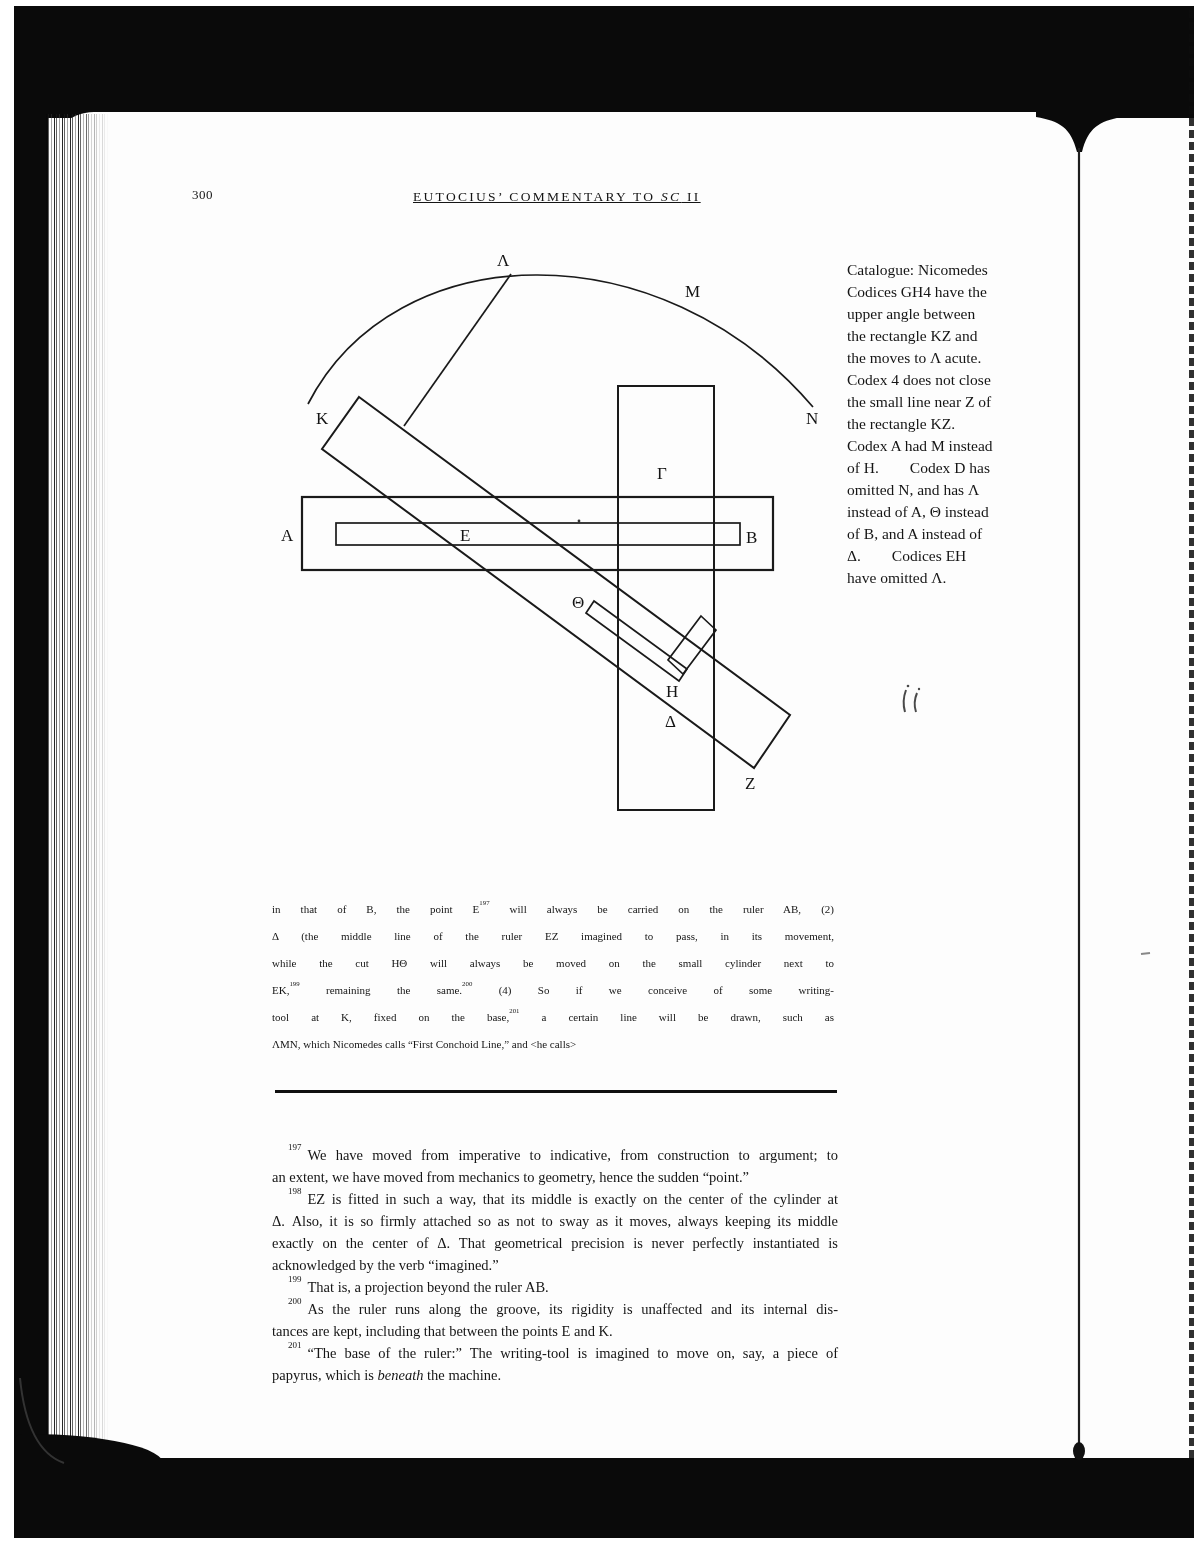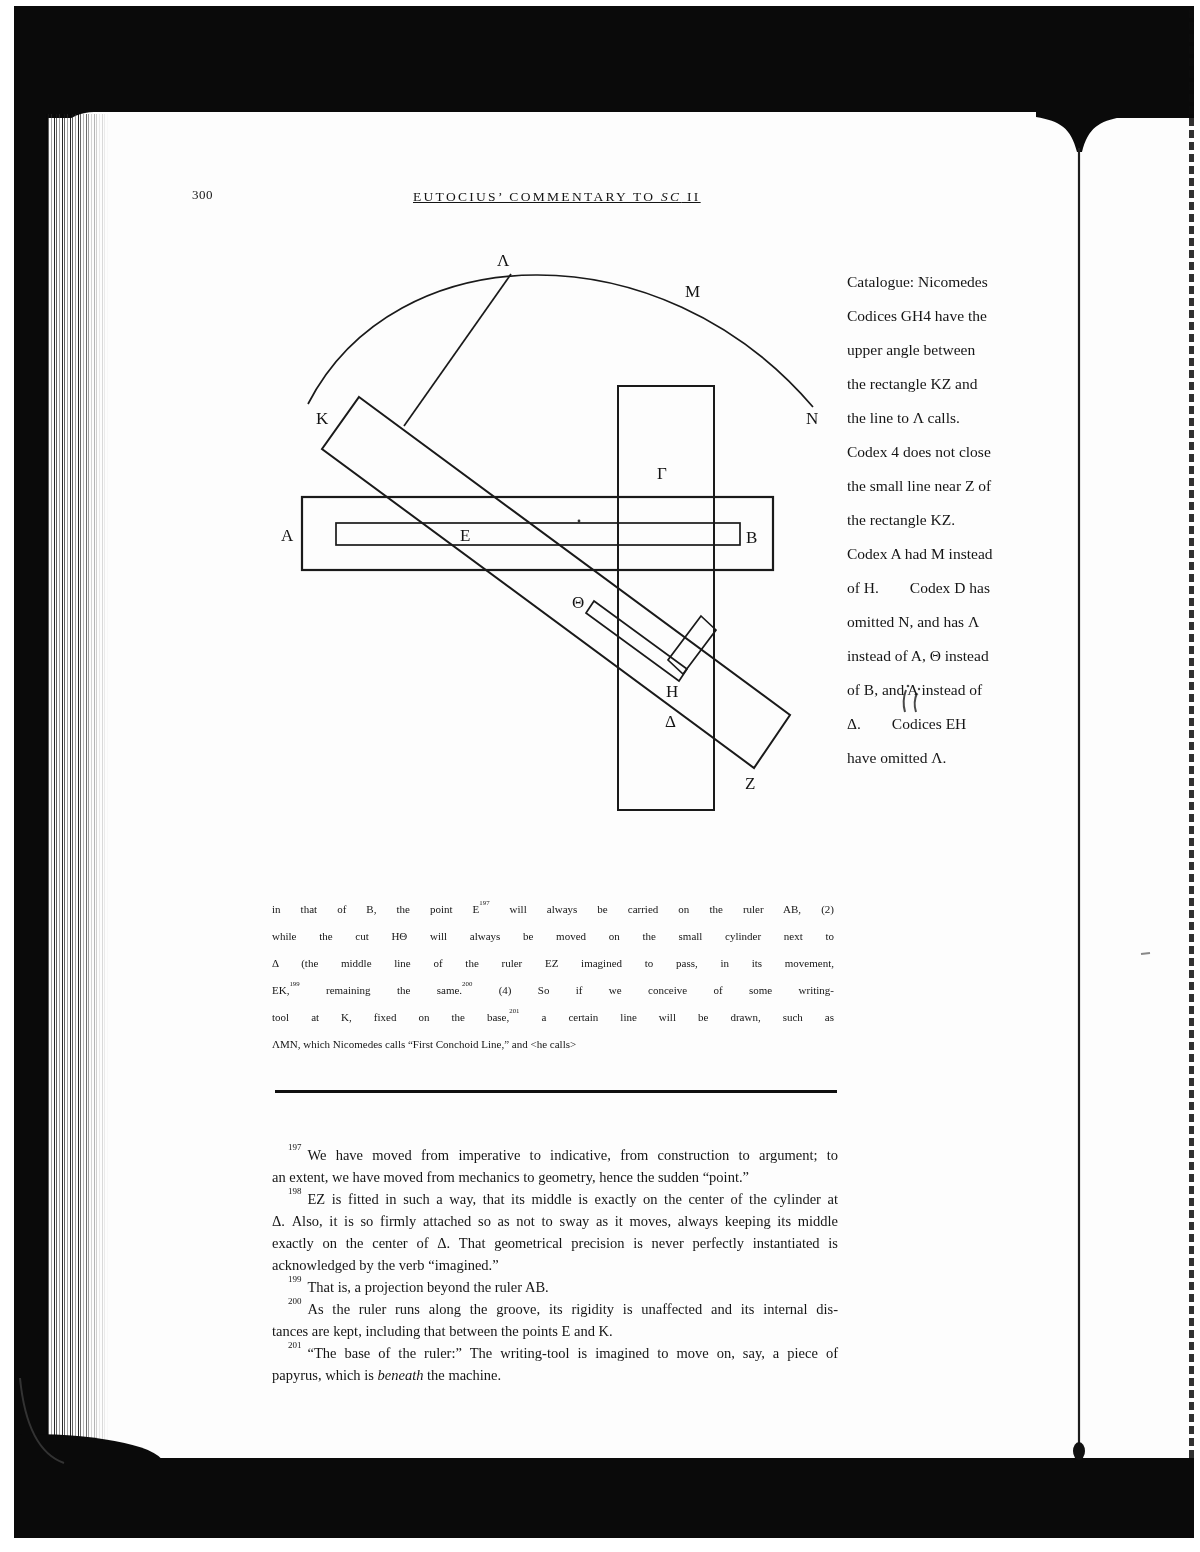--- a/index.html
+++ b/index.html
@@ -31,21 +31,21 @@
   }
   .artifacts{left:0;top:0;width:1200px;height:1552px;z-index:4;}
   
   .content{z-index:5;}
   .page-number{left:192px;top:187px;font-size:13px;letter-spacing:.5px;z-index:5;}
   .running-head{left:413px;top:189px;font-size:13.5px;letter-spacing:2.3px;z-index:5;white-space:nowrap;text-decoration:underline;}
   .diagram-svg{left:270px;top:240px;width:570px;height:580px;z-index:5;}
   .diagram-svg path,.diagram-svg rect{fill:none;stroke:#1a1a1a;}
   .dlab{font:17px "Liberation Serif", serif;fill:#141414;}
   .margin-note{left:847px;top:259px;width:190px;font-size:15.5px;line-height:22px;z-index:5;}
-  .mnl{white-space:pre;margin-top:12px;}
+  .mnl{white-space:pre;}
   .body-par{left:272px;top:896px;width:562px;font-size:11px;line-height:27px;z-index:5;}
   .bline{text-align:justify;text-align-last:justify;height:27px;}
   .bline.lastline{text-align-last:left;}
   sup{font-size:.62em;line-height:0;position:relative;top:-.48em;}
   .fn-rule{left:275px;top:1090px;width:562px;height:3px;background:#101010;z-index:5;}
   .footnotes{left:272px;top:1100px;width:566px;font-size:14.5px;line-height:22px;z-index:5;margin-top:44px;}
   .fline{text-align:justify;text-align-last:justify;height:22px;}
   .fline.end{text-align-last:left;}
   .fline.fs{text-indent:16px;}
   .fline sup{margin-right:6px;}
@@ -103,37 +103,37 @@
       <text class="dlab" x="665" y="727">Δ</text>
       <text class="dlab" x="745" y="789">Z</text>
     </g>
 </svg>
 
 <div class="abs margin-note content">
     <div class="mnl">Catalogue: Nicomedes</div>
     <div class="mnl">Codices GH4 have the</div>
     <div class="mnl">upper angle between</div>
     <div class="mnl">the rectangle KZ and</div>
-    <div class="mnl">the line to Λ calls.</div>
+    <div class="mnl">the moves to Λ acute.</div>
     <div class="mnl">Codex 4 does not close</div>
     <div class="mnl">the small line near Z of</div>
     <div class="mnl">the rectangle KZ.</div>
     <div class="mnl">Codex A had M instead</div>
     <div class="mnl">of H.        Codex D has</div>
     <div class="mnl">omitted N, and has Λ</div>
     <div class="mnl">instead of A, Θ instead</div>
     <div class="mnl">of B, and A instead of</div>
     <div class="mnl">Δ.        Codices EH</div>
     <div class="mnl">have omitted Λ.</div>
   </div>
 
 <div class="abs body-par content">
     <div class="bline">in that of B, the point E<sup>197</sup> will always be carried on the ruler AB, (2)</div>
+    <div class="bline">Δ (the middle line of the ruler EZ imagined to pass, in its movement,</div>
     <div class="bline">while the cut HΘ will always be moved on the small cylinder next to</div>
-    <div class="bline">Δ (the middle line of the ruler EZ imagined to pass, in its movement,</div>
     <div class="bline">EK,<sup>199</sup> remaining the same.<sup>200</sup> (4) So if we conceive of some writing-</div>
     <div class="bline">tool at K, fixed on the base,<sup>201</sup> a certain line will be drawn, such as</div>
     <div class="bline lastline">ΛMN, which Nicomedes calls “First Conchoid Line,” and &lt;he calls&gt;</div>
   </div>
 
 <div class="abs fn-rule content"></div>
 <div class="abs footnotes content">
     <div class="fline fs"><sup>197</sup>We have moved from imperative to indicative, from construction to argument; to</div>
     <div class="fline end">an extent, we have moved from mechanics to geometry, hence the sudden “point.”</div>
     <div class="fline fs"><sup>198</sup>EZ is fitted in such a way, that its middle is exactly on the center of the cylinder at</div>

